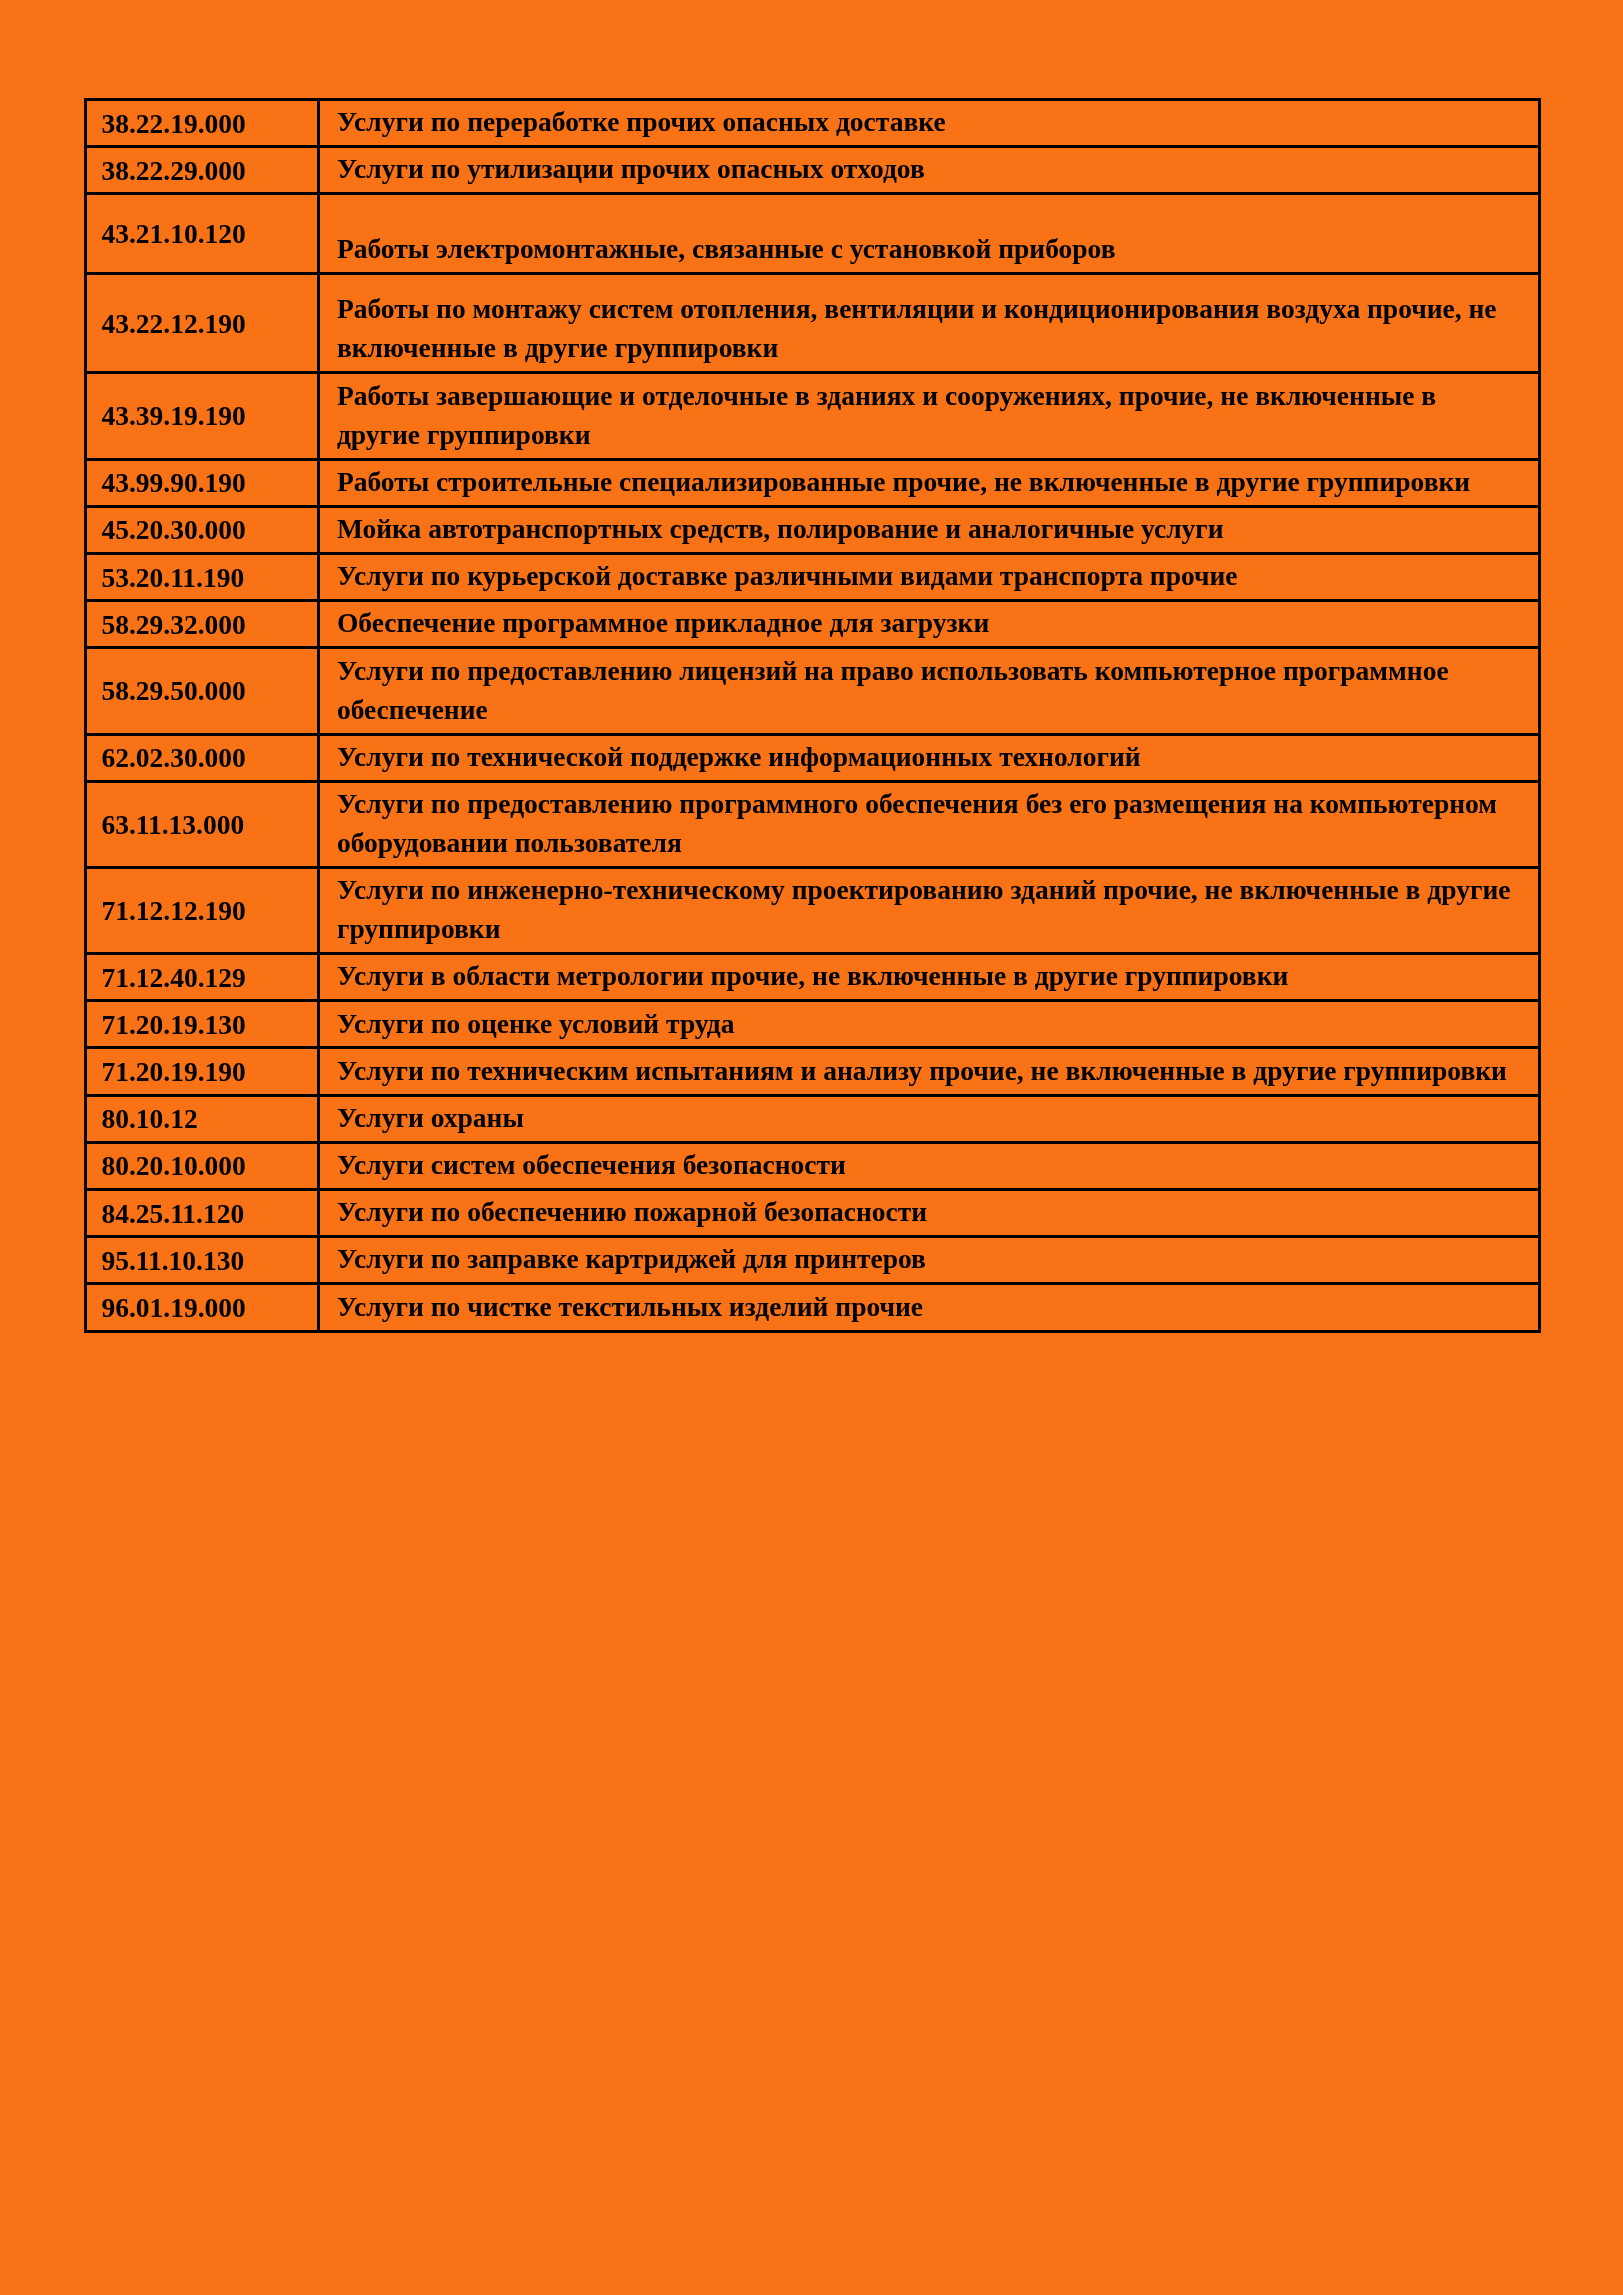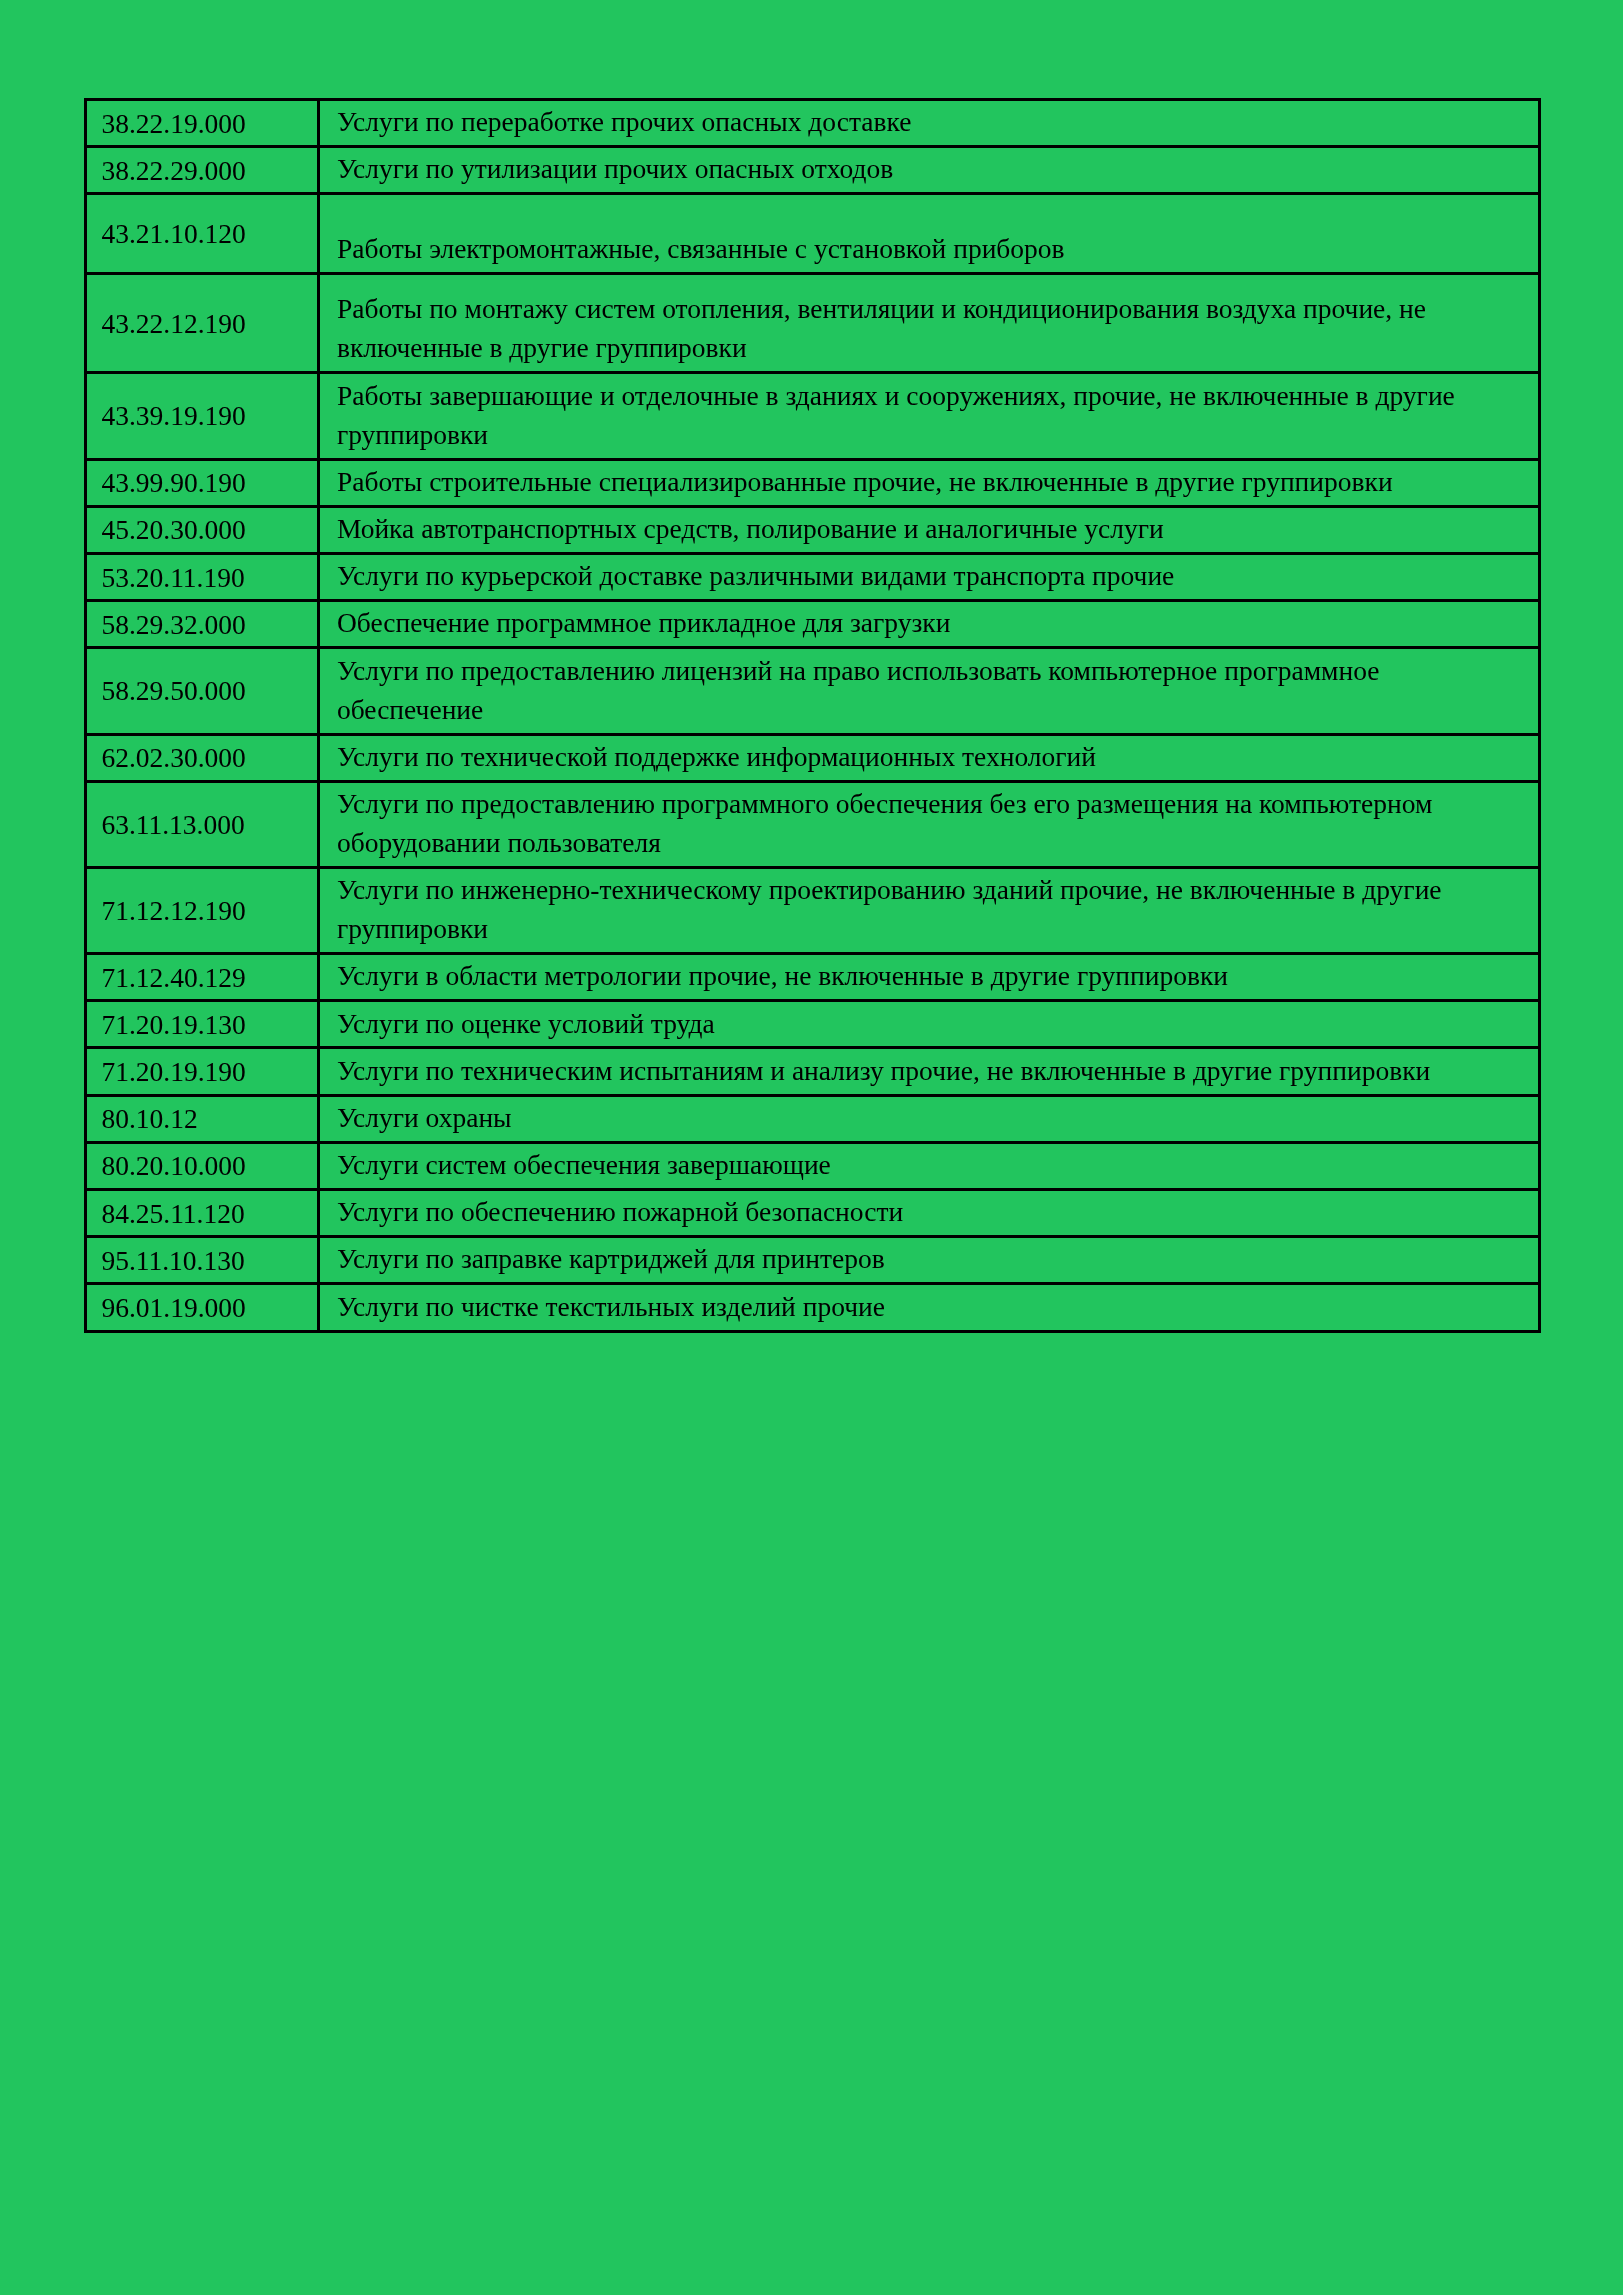--- a/index.html
+++ b/index.html
@@ -4,22 +4,23 @@
 <style>
   html, body {
     margin: 0;
     padding: 0;
     background: #888;
   }
   .page {
     position: relative;
     width: 1623px;
     height: 2295px;
-    background: #22c55e;
+    background: #f97316;
     overflow: hidden;
+    font-weight: bold;
   }
   table.codes-table {
     position: absolute;
     left: 84px;
     top: 98px;
     width: 1457px;
     border-collapse: collapse;
     table-layout: fixed;
   }
   table.codes-table td {
@@ -114,21 +115,21 @@
       <tr class="row-single">
         <td class="code-cell">71.20.19.190</td>
         <td class="desc-cell">Услуги по техническим испытаниям и анализу прочие, не включенные в другие группировки</td>
       </tr>
       <tr class="row-single">
         <td class="code-cell">80.10.12</td>
         <td class="desc-cell">Услуги охраны</td>
       </tr>
       <tr class="row-single">
         <td class="code-cell">80.20.10.000</td>
-        <td class="desc-cell">Услуги систем обеспечения завершающие</td>
+        <td class="desc-cell">Услуги систем обеспечения безопасности</td>
       </tr>
       <tr class="row-single">
         <td class="code-cell">84.25.11.120</td>
         <td class="desc-cell">Услуги по обеспечению пожарной безопасности</td>
       </tr>
       <tr class="row-single">
         <td class="code-cell">95.11.10.130</td>
         <td class="desc-cell">Услуги по заправке картриджей для принтеров</td>
       </tr>
       <tr class="row-single">

